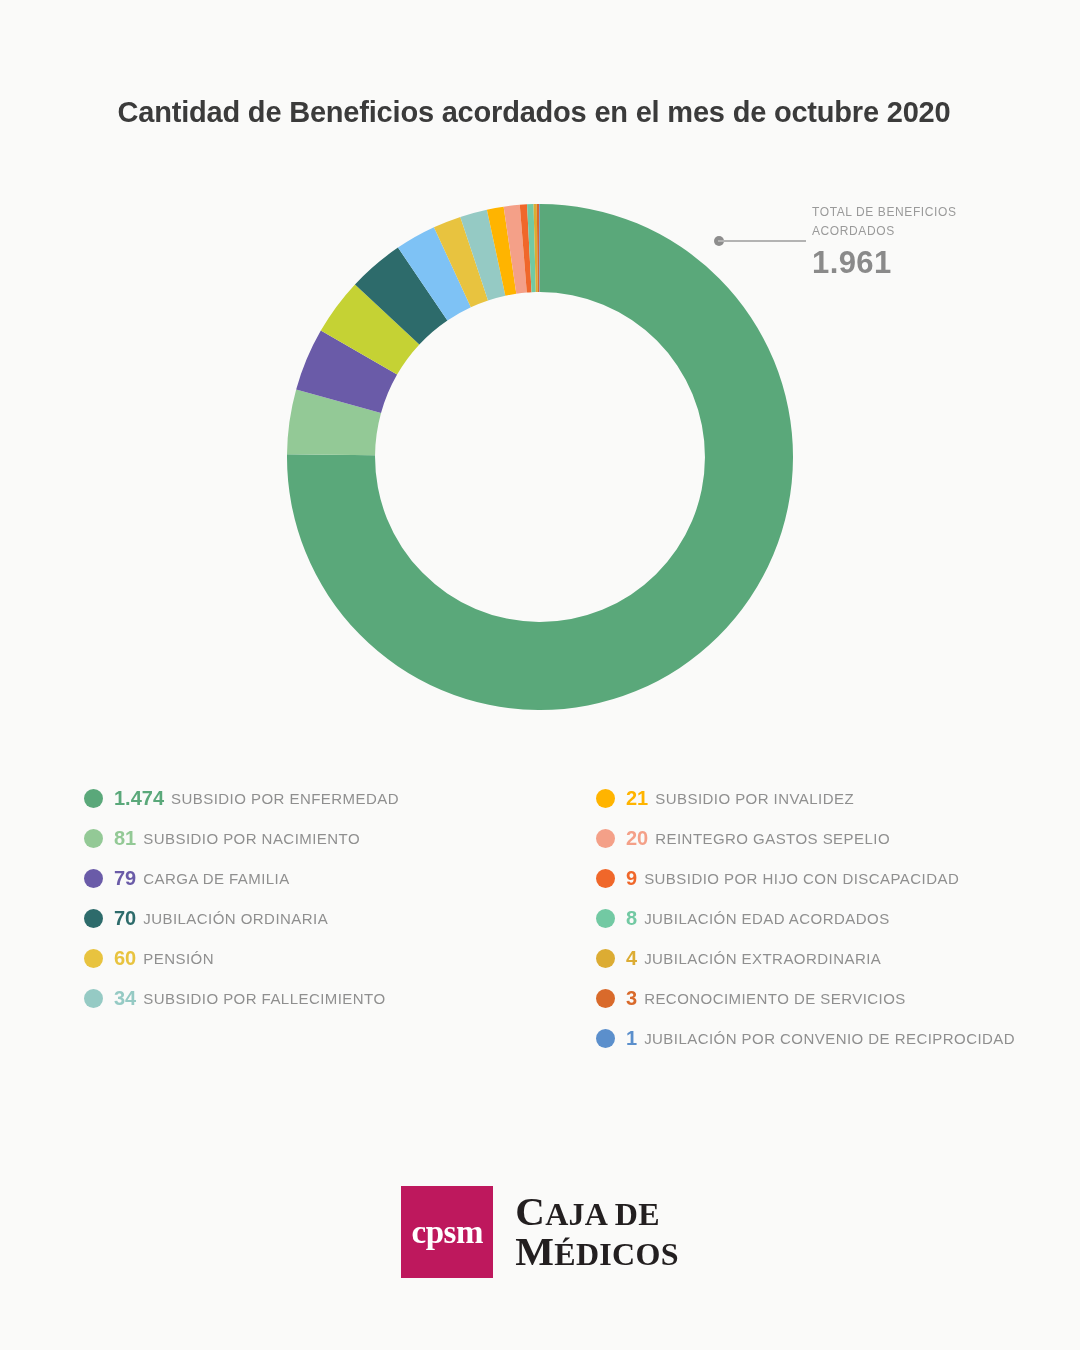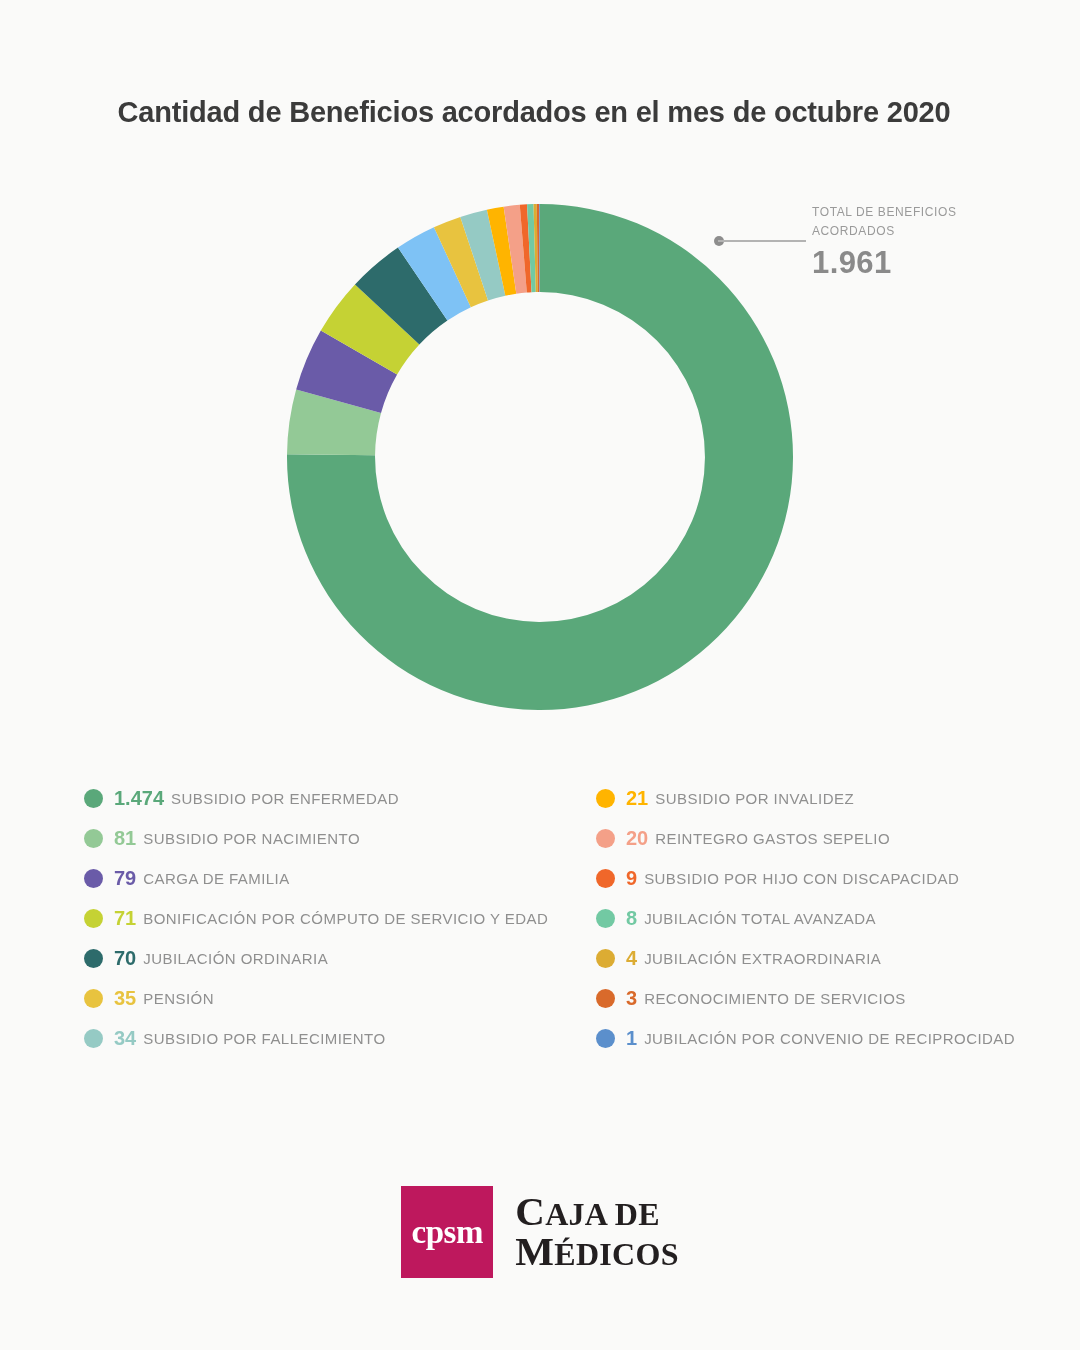--- a/index.html
+++ b/index.html
@@ -189,32 +189,27 @@
         <span class="legend-dot" style="background: rgb(147, 201, 150);"></span>
         <span class="legend-value" style="color: rgb(147, 201, 150);">81</span>
         <span class="legend-label">SUBSIDIO POR NACIMIENTO</span>
       </div>
       <div class="legend-item">
         <span class="legend-dot" style="background: rgb(106, 91, 168);"></span>
         <span class="legend-value" style="color: rgb(106, 91, 168);">79</span>
         <span class="legend-label">CARGA DE FAMILIA</span>
       </div>
       <div class="legend-item">
-        <span class="legend-dot" style="background: rgb(197, 210, 52);"></span>
-        <span class="legend-value" style="color: rgb(197, 210, 52);">71</span>
-        <span class="legend-label">BONIFICACIÓN POR CÓMPUTO DE SERVICIO Y EDAD</span>
-      </div>
-      <div class="legend-item">
         <span class="legend-dot" style="background: rgb(45, 107, 107);"></span>
         <span class="legend-value" style="color: rgb(45, 107, 107);">70</span>
         <span class="legend-label">JUBILACIÓN ORDINARIA</span>
       </div>
       <div class="legend-item">
         <span class="legend-dot" style="background: rgb(232, 195, 63);"></span>
-        <span class="legend-value" style="color: rgb(232, 195, 63);">35</span>
+        <span class="legend-value" style="color: rgb(232, 195, 63);">60</span>
         <span class="legend-label">PENSIÓN</span>
       </div>
       <div class="legend-item">
         <span class="legend-dot" style="background: rgb(149, 202, 196);"></span>
         <span class="legend-value" style="color: rgb(149, 202, 196);">34</span>
         <span class="legend-label">SUBSIDIO POR FALLECIMIENTO</span>
       </div>
     </div>
   <div class="legend-col" id="legend-col-right">
       <div class="legend-item">
@@ -228,21 +223,21 @@
         <span class="legend-label">REINTEGRO GASTOS SEPELIO</span>
       </div>
       <div class="legend-item">
         <span class="legend-dot" style="background: rgb(240, 103, 42);"></span>
         <span class="legend-value" style="color: rgb(240, 103, 42);">9</span>
         <span class="legend-label">SUBSIDIO POR HIJO CON DISCAPACIDAD</span>
       </div>
       <div class="legend-item">
         <span class="legend-dot" style="background: rgb(114, 201, 163);"></span>
         <span class="legend-value" style="color: rgb(114, 201, 163);">8</span>
-        <span class="legend-label">JUBILACIÓN TOTAL AVANZADA</span>
+        <span class="legend-label">JUBILACIÓN EDAD ACORDADOS</span>
       </div>
       <div class="legend-item">
         <span class="legend-dot" style="background: rgb(220, 172, 51);"></span>
         <span class="legend-value" style="color: rgb(220, 172, 51);">4</span>
         <span class="legend-label">JUBILACIÓN EXTRAORDINARIA</span>
       </div>
       <div class="legend-item">
         <span class="legend-dot" style="background: rgb(217, 106, 43);"></span>
         <span class="legend-value" style="color: rgb(217, 106, 43);">3</span>
         <span class="legend-label">RECONOCIMIENTO DE SERVICIOS</span>

